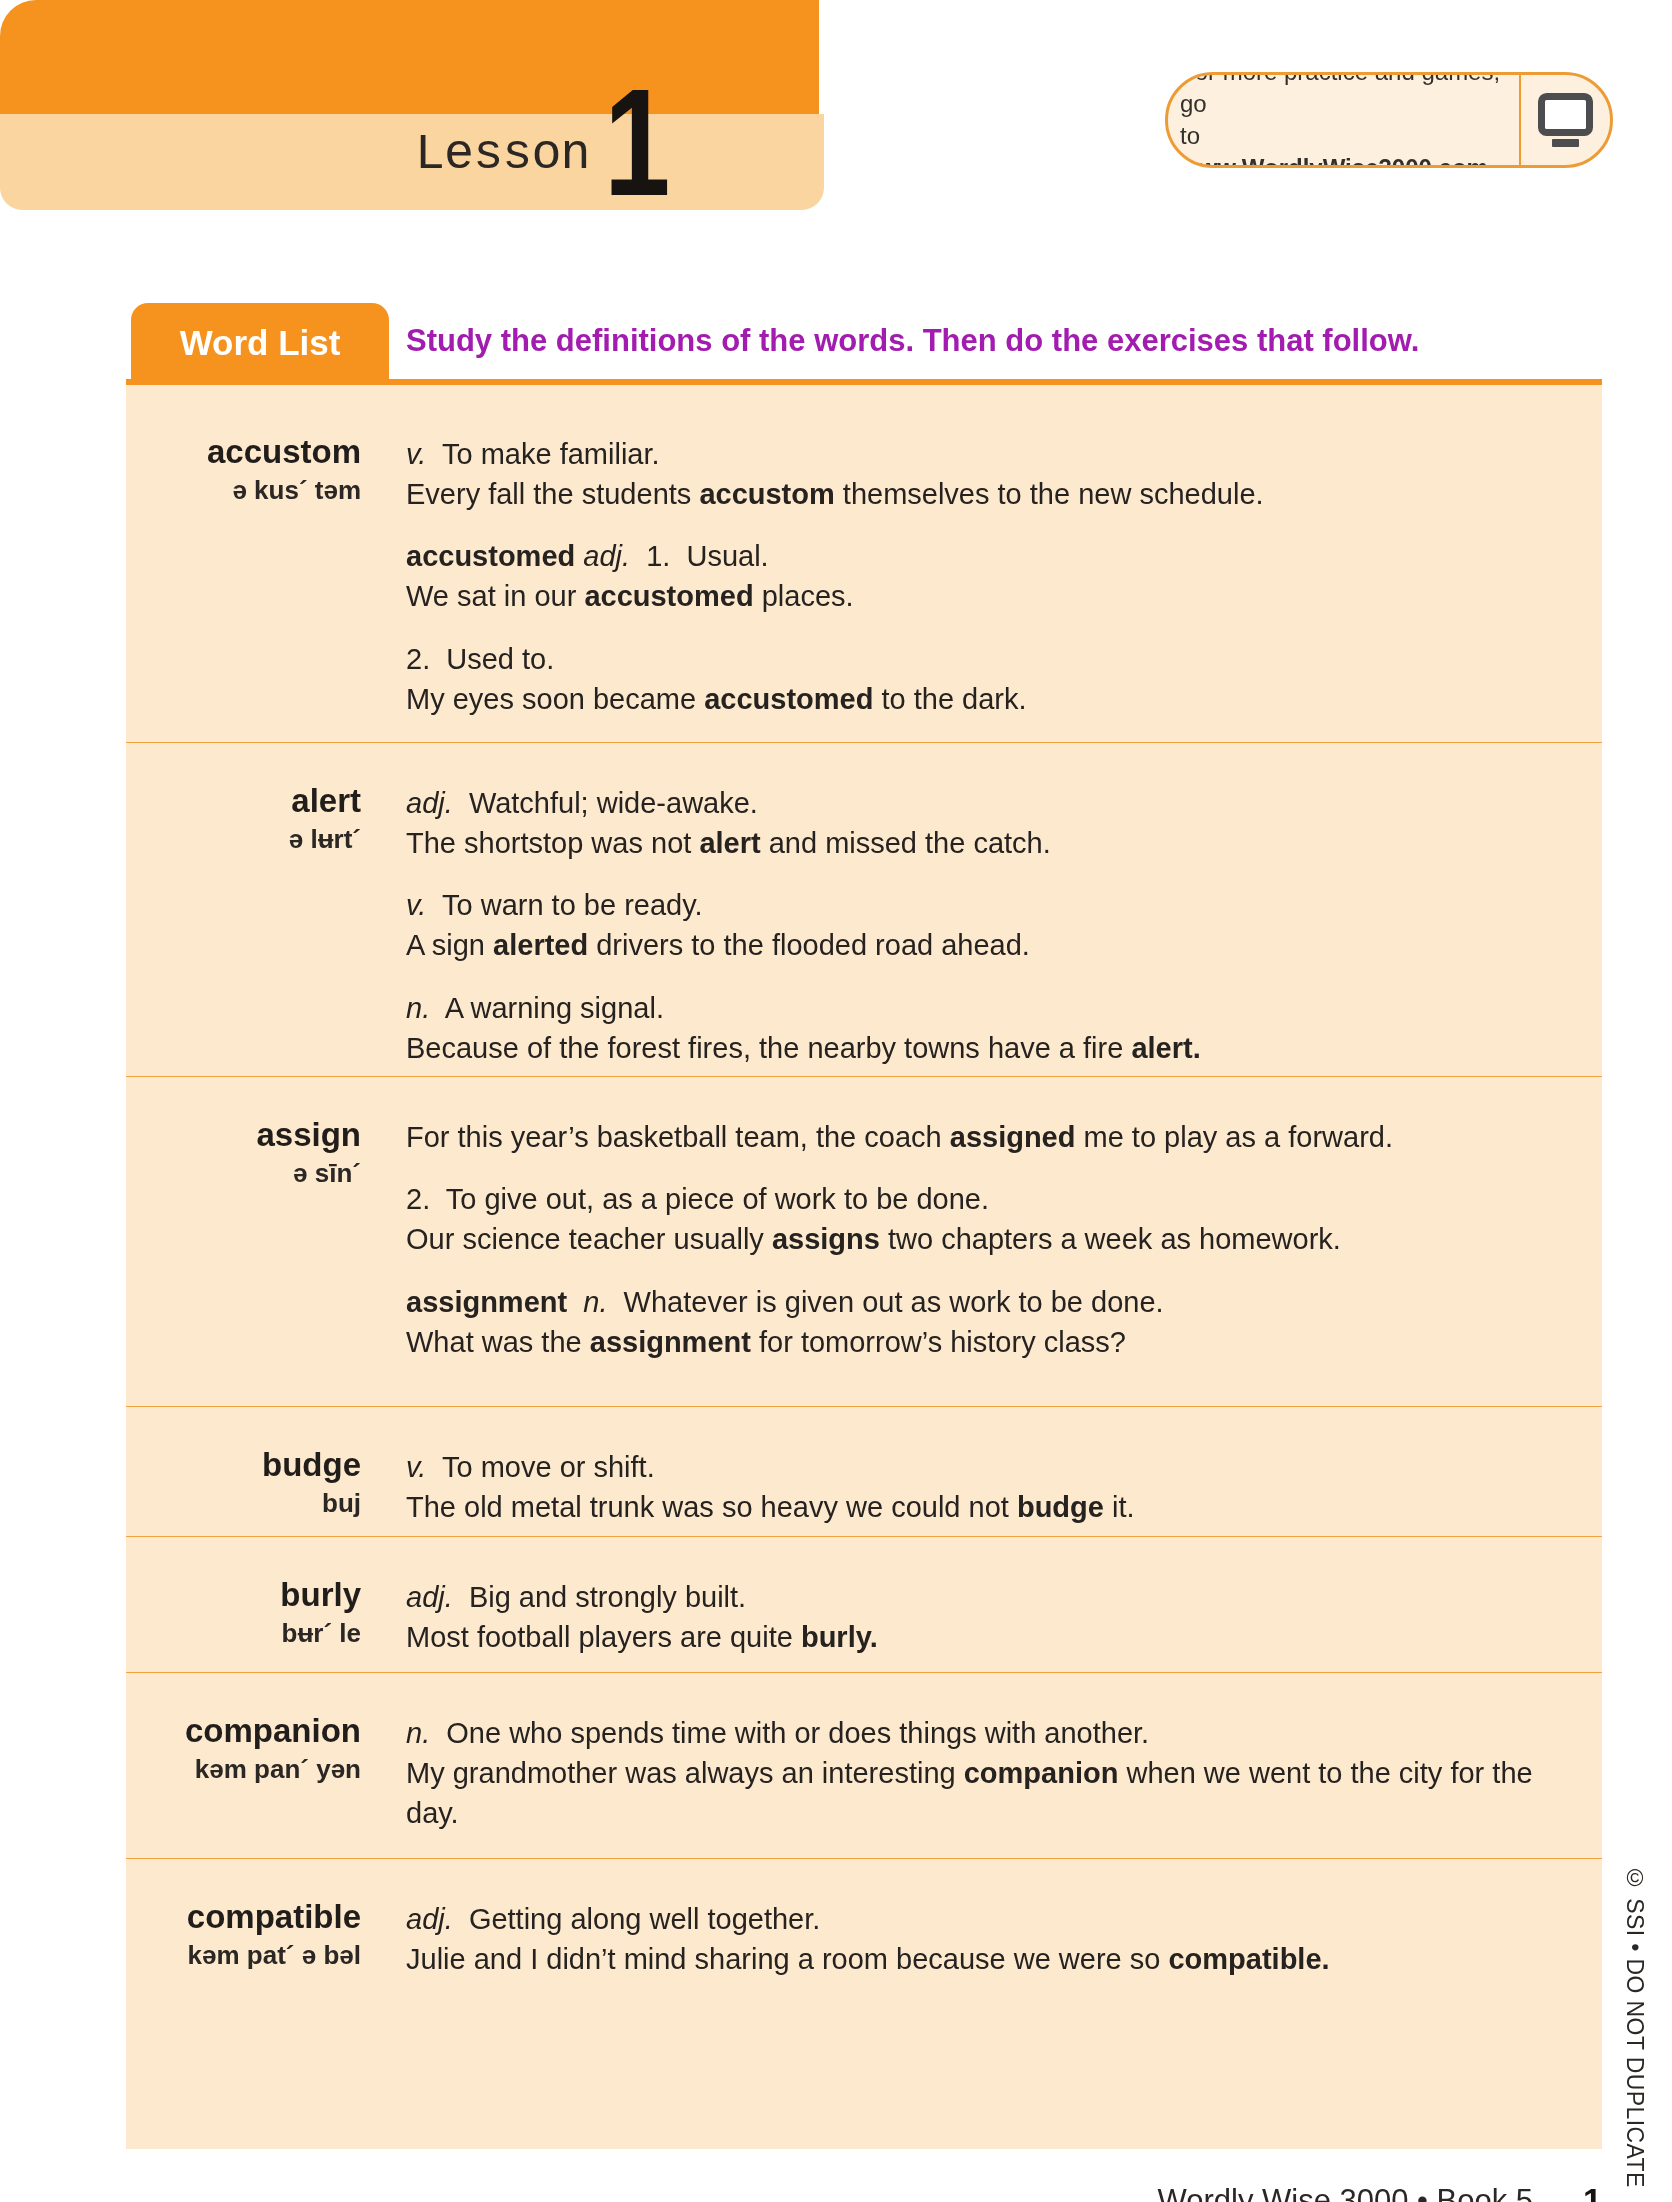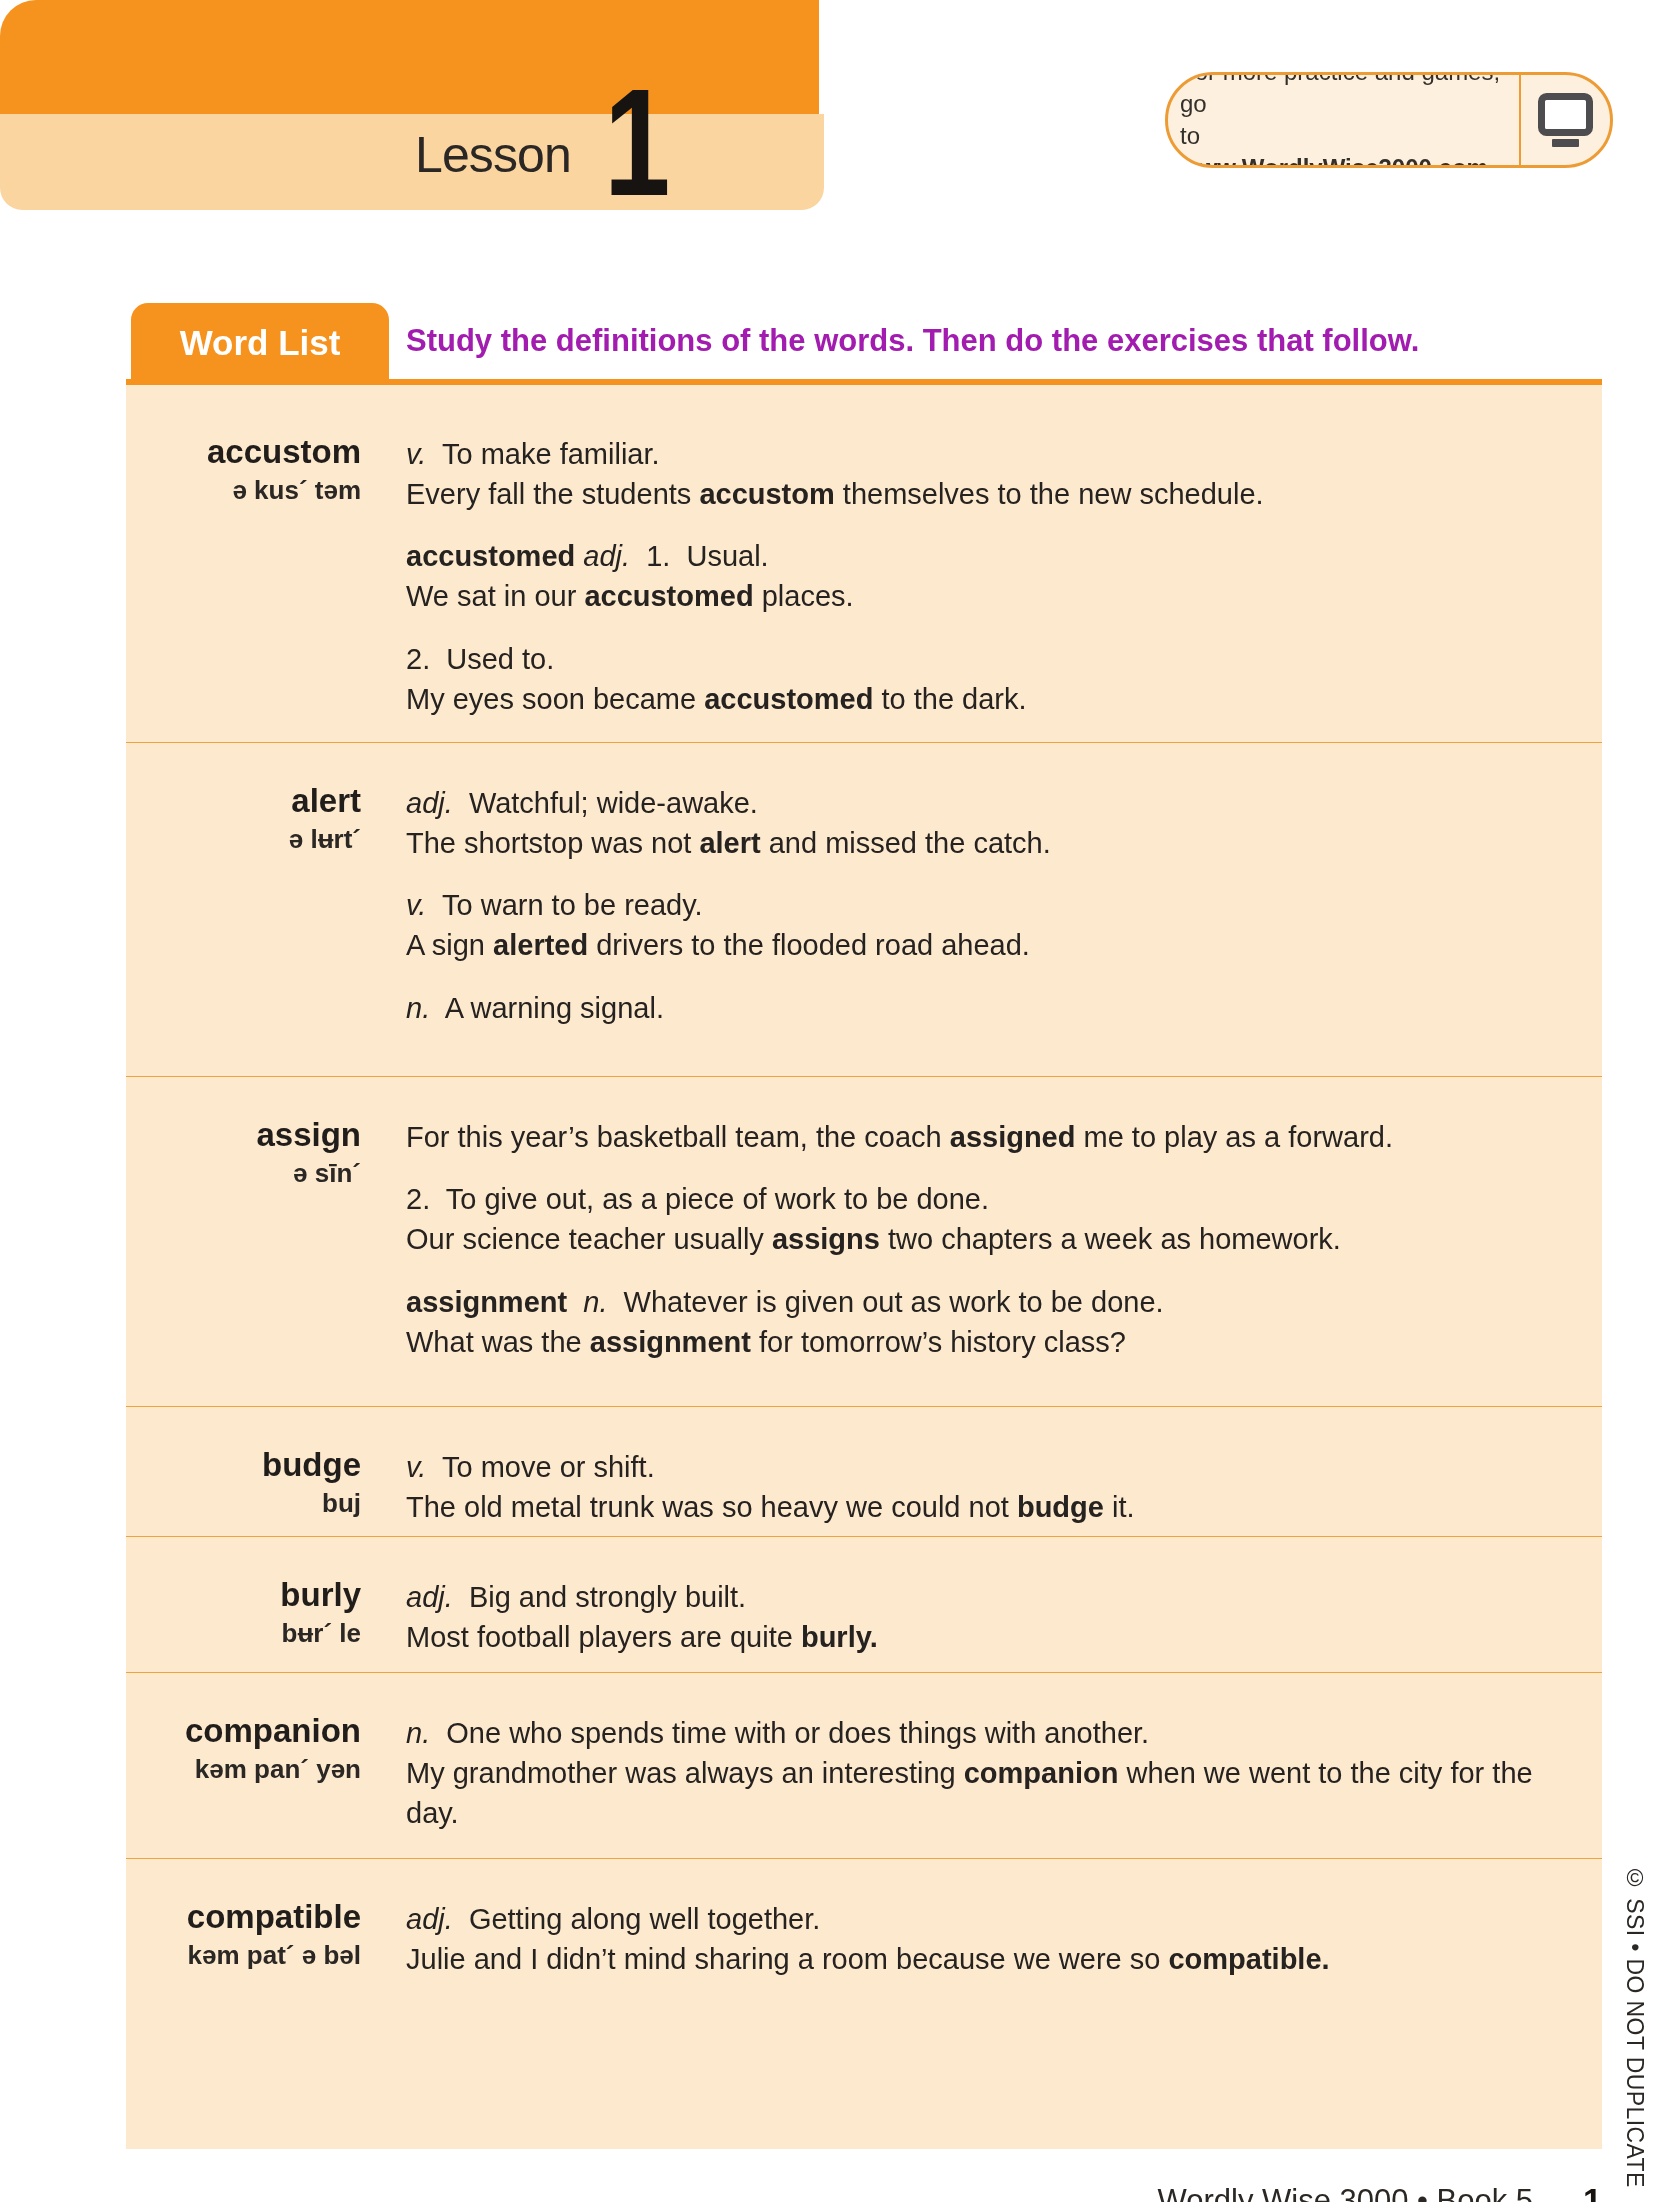--- a/index.html
+++ b/index.html
@@ -24,21 +24,21 @@
     position:absolute;left:0;top:0;width:819px;height:114px;
     background:var(--orange);border-top-left-radius:36px;
   }
   .band-light{
     position:absolute;left:0;top:114px;width:824px;height:96px;
     background:var(--light-orange);
     border-bottom-left-radius:22.4px;border-bottom-right-radius:22.4px;
   }
   .lesson-label{
     position:absolute;left:415px;top:126px;
-    font-size:50px;font-weight:400;letter-spacing:-0.9px;color:#2b2724;
+    font-size:50px;font-weight:400;letter-spacing:-0.9px;color:#2b2724;font-family:Liberation Mono, monospace;
   }
   .lesson-number{
     position:absolute;left:597px;top:65px;width:103px;text-align:center;
     font-size:153px;font-weight:700;color:#171310;line-height:1;
     transform:scaleX(.78);transform-origin:left top;z-index:3;
   }
 
   
   .practice-box{
     position:absolute;left:1165px;top:72px;width:448px;height:96px;
@@ -159,20 +159,21 @@
           <div class="block">
             <div class="def"><i>adj.</i>&nbsp; Watchful; wide-awake.</div>
             <div class="ex">The shortstop was not <b>alert</b> and missed the catch.</div>
           </div>
           <div class="block">
             <div class="def"><i>v.</i>&nbsp; To warn to be ready.</div>
             <div class="ex">A sign <b>alerted</b> drivers to the flooded road ahead.</div>
           </div>
           <div class="block">
             <div class="def"><i>n.</i>&nbsp; A warning signal.</div>
+            <div class="ex">Because of the forest fires, the nearby towns have a fire <b>alert.</b></div>
           </div>
         </div>
       </div>
       <div class="entry" style="height: 330px;">
         <div class="wcol">
           <div class="word">assign</div>
           <div class="pron">ə sīn´</div>
         </div>
         <div class="dcol">
           <div class="block">

